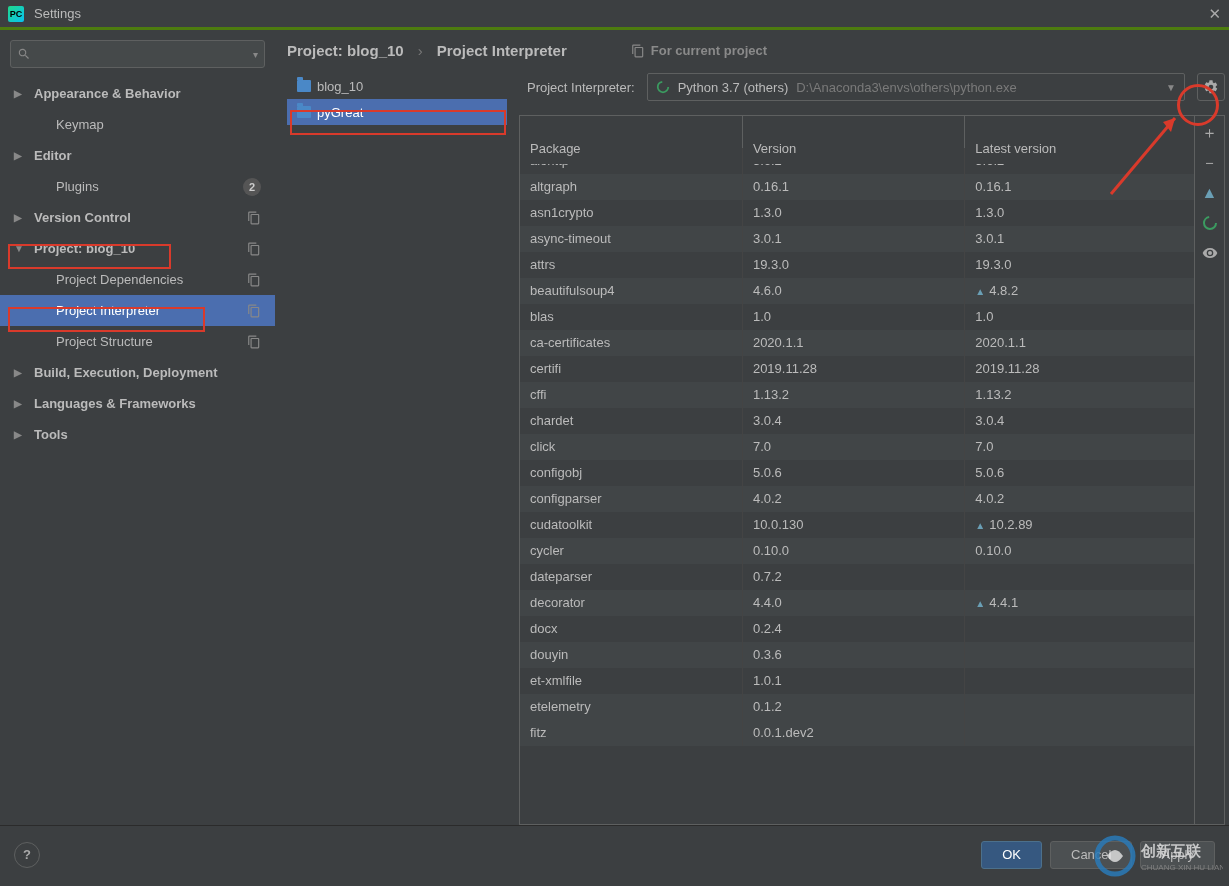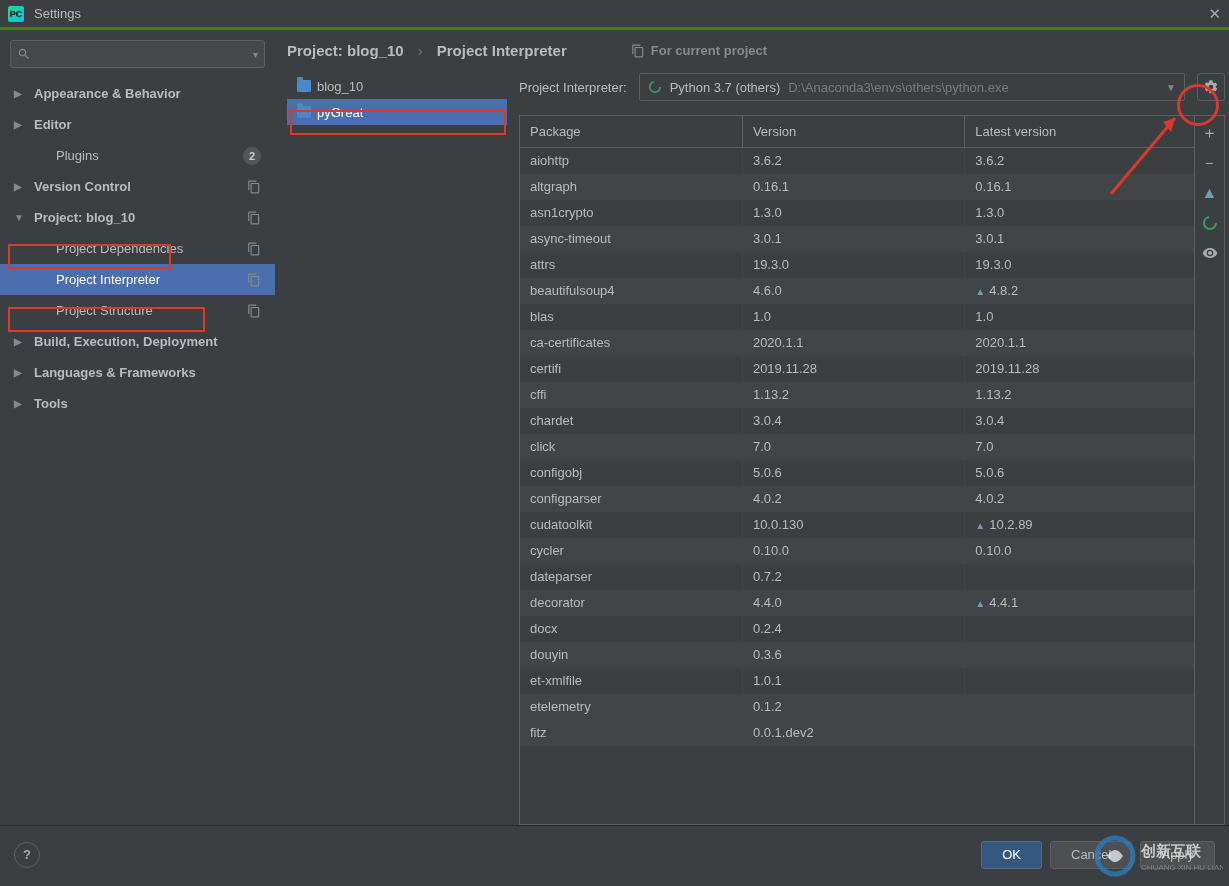--- a/index.html
+++ b/index.html
@@ -38,36 +38,36 @@
 .row-area { display:flex; gap:12px; height:100%; }
 .projects-col { width:220px; }
 .proj-item { height:26px; display:flex; align-items:center; padding-left:10px; gap:6px; cursor:pointer; }
 .proj-item.sel { background:#4b6eaf; color:#fff; }
 .proj-item .folder-ic { width:14px; height:12px; background:#4a88c7; border-radius:1px; position:relative; }
 .proj-item .folder-ic::before { content:''; position:absolute; top:-3px; left:0; width:6px; height:3px; background:#4a88c7; border-radius:1px 1px 0 0; }
 
 .annot { color:#d93a2b; font-size:22px; line-height:1.5; margin-top:24px; margin-left:20px; font-family:"Microsoft YaHei",sans-serif; }
 
 .interp-col { flex:1; display:flex; flex-direction:column; margin-right:4px; }
-.interp-row { display:flex; align-items:center; gap:12px; margin-bottom:14px; }
+.interp-row { display:flex; align-items:center; gap:12px; margin-bottom:14px;margin-left:8px; }
 .interp-row .lbl { color:#bbb; }
 .interp-select { flex:1; height:28px; background:#3c3f41; border:1px solid #5e6060; border-radius:2px; display:flex; align-items:center; padding:0 8px; gap:8px; cursor:pointer; }
 .interp-select .spin { width:14px; height:14px; }
 .interp-select .name { color:#bbb; }
 .interp-select .path { color:#7a7a7a; }
 .interp-select .drop { margin-left:auto; color:#888; font-size:10px; }
 .gear-btn { width:28px; height:28px; border:1px solid #5e6060; border-radius:3px; display:flex; align-items:center; justify-content:center; cursor:pointer; background:#3c3f41; }
 
 .red-circle { position:absolute; width:42px; height:42px; border:3px solid #d93a2b; border-radius:50%; pointer-events:none; }
 .red-arrow { position:absolute; pointer-events:none; }
 
 .pkg-wrap { flex:1; display:flex; border:1px solid #5e6060; overflow:hidden; }
 .pkg-table { flex:1; overflow-y:auto; }
 .pkg-table table { width:100%; border-collapse:collapse; }
-.pkg-table th { text-align:left; background:#3c3f41; border-bottom:1px solid #5e6060; border-right:1px solid #5e6060; padding:8px 10px; color:#bbb; font-weight:normal; position:sticky; top:0; }
+.pkg-table th { text-align:left; background:#3c3f41; border-bottom:1px solid #5e6060; border-right:1px solid #5e6060; padding:8px 10px; color:#bbb; font-weight:normal; position:sticky; top:17px; }
 .pkg-table th:last-child { border-right:none; }
 .pkg-table td { padding:4px 10px; height:26px; border-right:1px solid #444; color:#bbb; }
 .pkg-table td:last-child { border-right:none; }
 .pkg-table tr.odd td { background:#3c3f41; }
 .pkg-table tr.even td { background:#414547; }
 .up-arrow { color:#6a9fb5; margin-right:4px; font-size:10px; }
 
 .side-btns { width:30px; background:#3c3f41; border-left:1px solid #5e6060; display:flex; flex-direction:column; align-items:center; padding-top:6px; gap:8px; }
 .side-btns .btn { width:22px; height:22px; display:flex; align-items:center; justify-content:center; cursor:pointer; color:#aaa; font-size:16px; }
 .side-btns .btn.spin svg { width:16px; height:16px; }
@@ -102,20 +102,23 @@
       <svg viewBox="0 0 24 24">
           <path d="M15.5 14h-.79l-.28-.27a6.5 6.5 0 1 0-.7.7l.27.28v.79l5 4.99L20.49 19l-4.99-5zm-6 0A4.5 4.5 0 1 1 14 9.5 4.5 4.5 0 0 1 9.5 14z"></path>
         </svg>
       <input type="text" style="">
       <span style="color:#888;font-size:10px">▾</span>
     </div>
     <div class="tree" id="tree">
         <div class="tree-item bold">
           <span class="arrow">▶</span>
           <span class="label">Appearance &amp; Behavior</span>
+        </div>
+        <div class="tree-item sub">
+          <span class="label">Keymap</span>
         </div>
         <div class="tree-item bold">
           <span class="arrow">▶</span>
           <span class="label">Editor</span>
         </div>
         <div class="tree-item sub">
           <span class="label">Plugins</span>
           <span class="badge">2</span>
         </div>
         <div class="tree-item bold">

